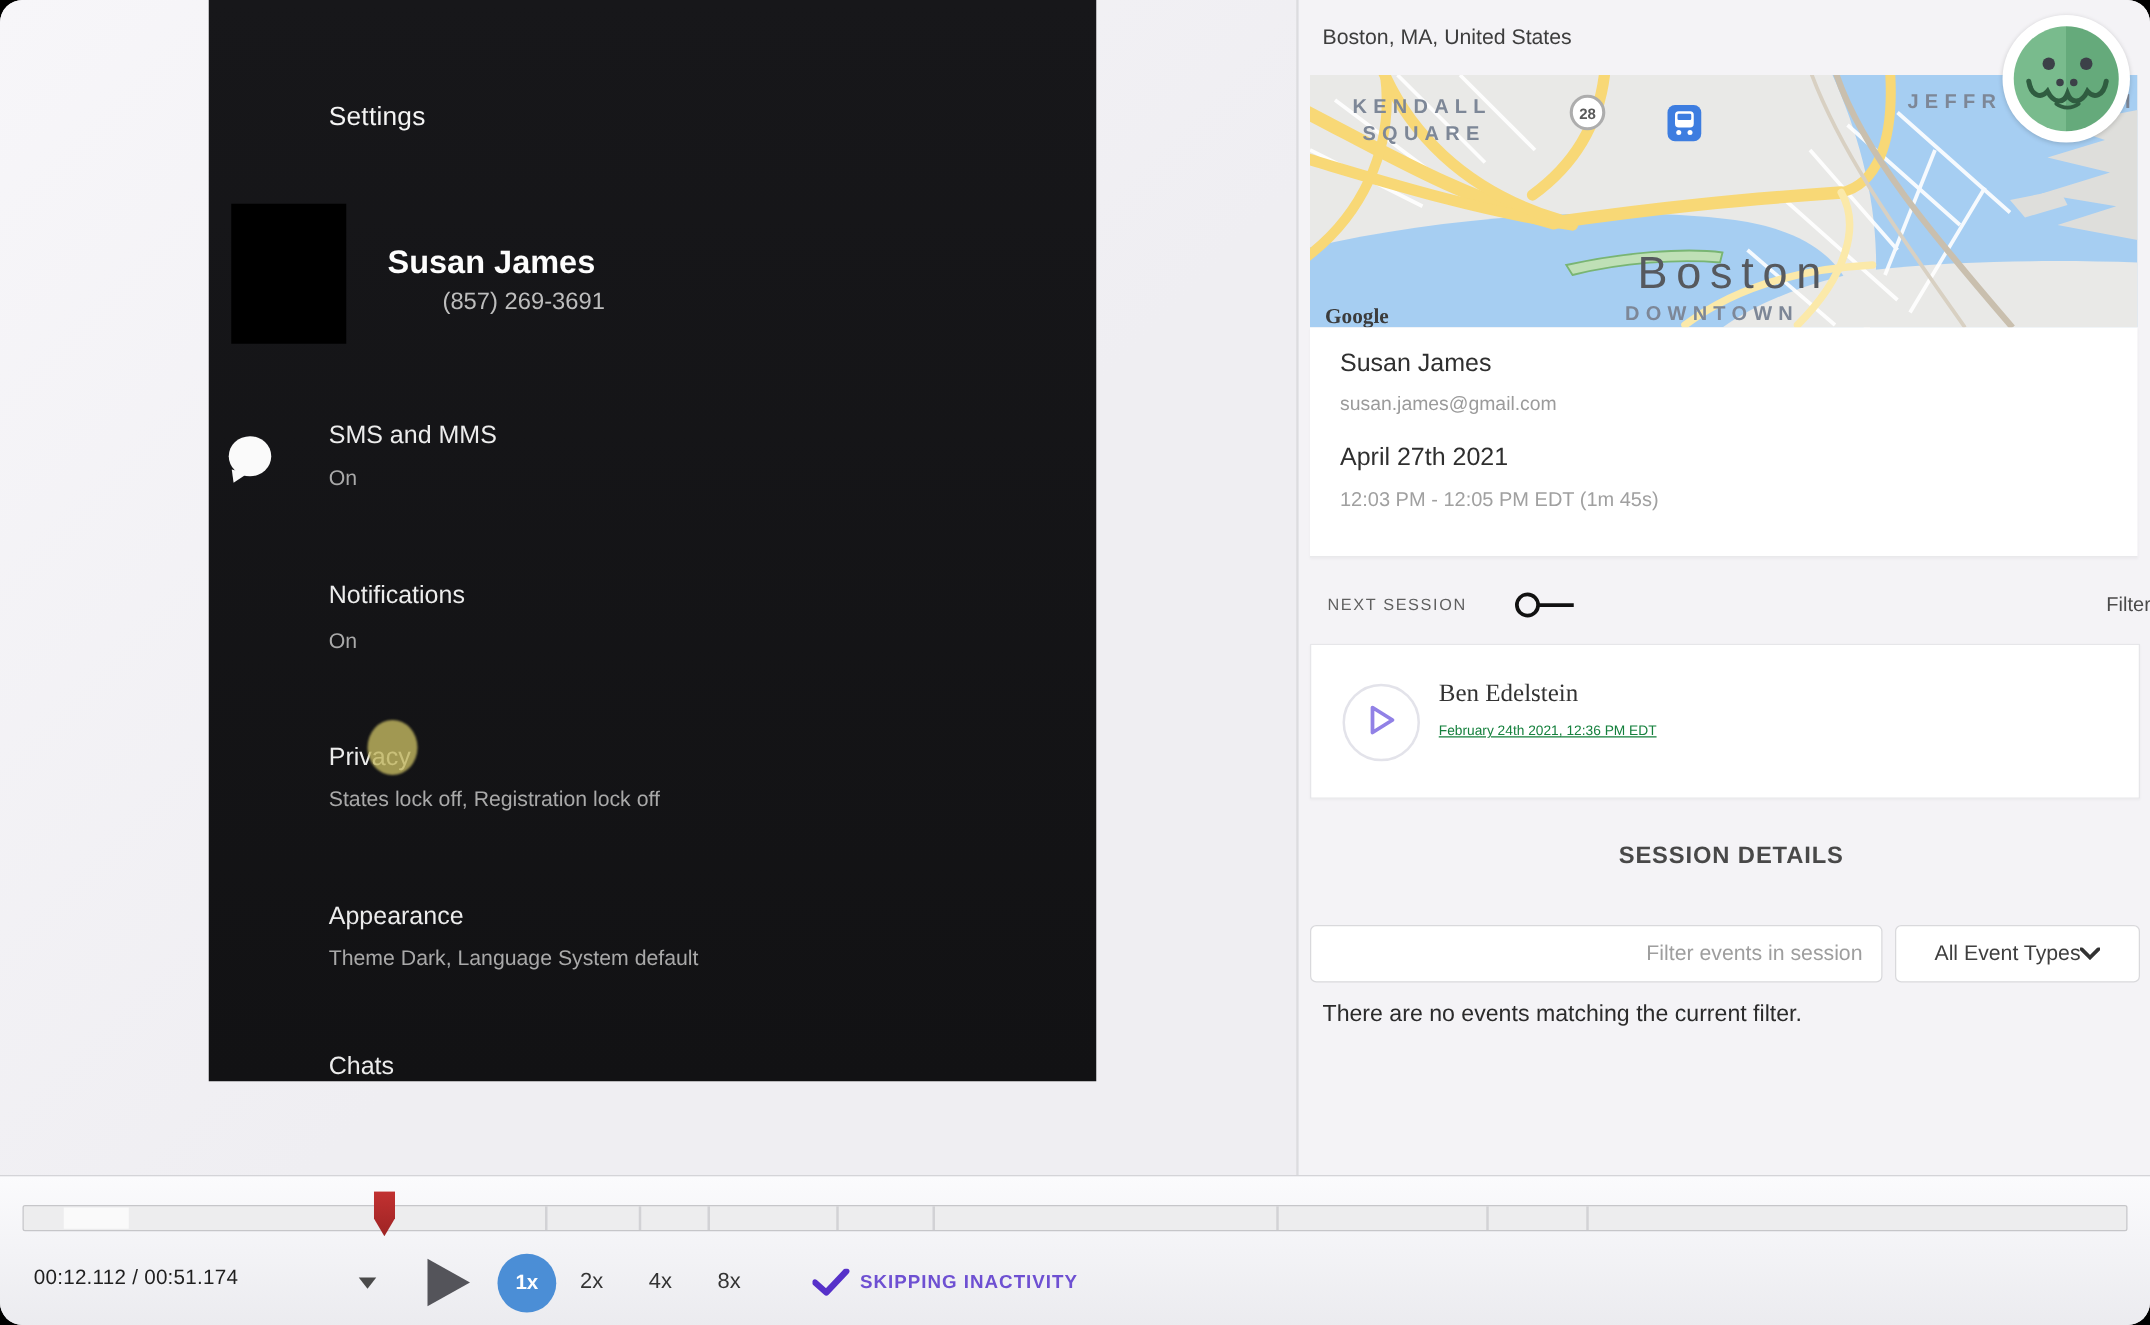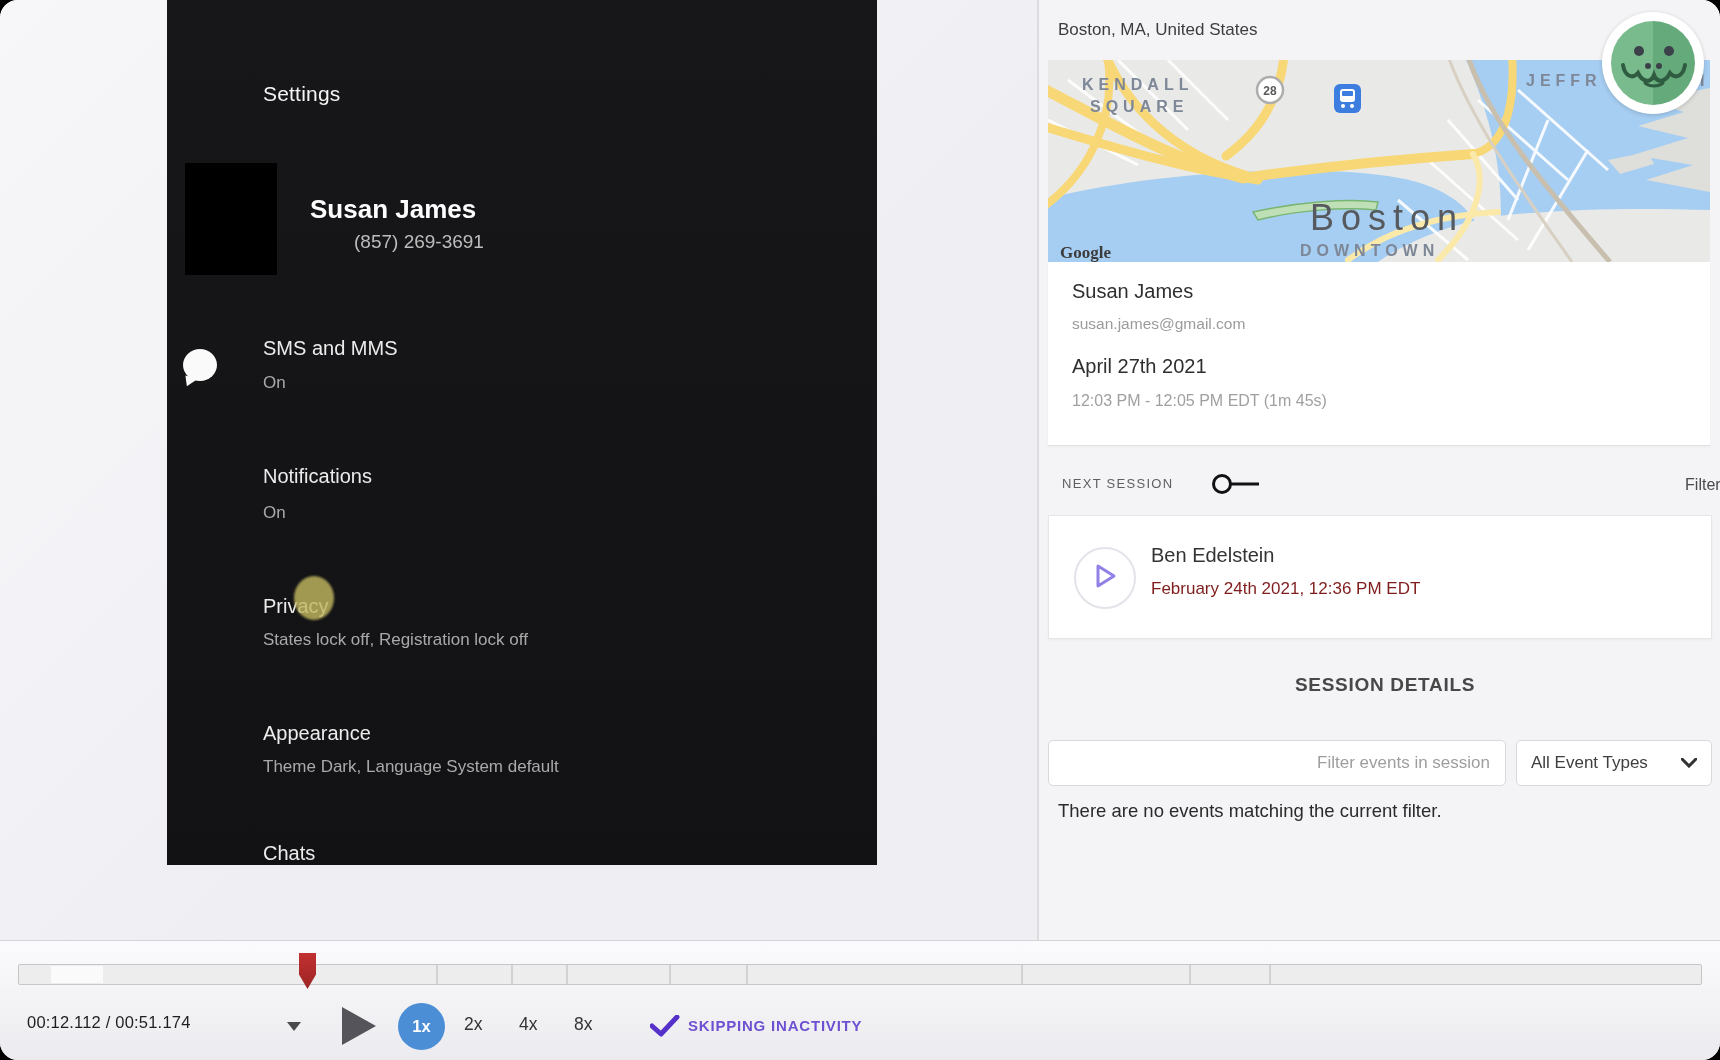--- a/index.html
+++ b/index.html
@@ -31,27 +31,27 @@
   .ic-name{left:24px;top:18px;font-size:20px;color:#2f2f2f;}
   .ic-email{left:24px;top:53px;font-size:15.5px;color:#9b9b9b;}
   .ic-date{left:24px;top:93px;font-size:20px;color:#2f2f2f;font-weight:500;}
   .ic-time{left:24px;top:130px;font-size:16px;color:#a0a0a0;}
   .ns-label{left:23px;top:476px;font-size:13px;color:#5f5f5f;letter-spacing:1.3px;font-weight:500;}
   .ns-toggle{left:172px;top:473px;width:56px;height:22px;}
   .filter-all{right:10px;top:476px;font-size:16px;color:#4a4a4a;}
   .filter-all b{color:#1e1e1e;}
   #bencard{left:9px;top:515px;width:662px;height:122px;background:#fff;border:1px solid #e6e6e9;box-shadow:0 1px 2px rgba(0,0,0,.04);cursor:pointer;}
   .play-circle{left:25px;top:31px;width:58px;height:58px;border-radius:50%;border:2px solid #e3e3ea;background:#fff;}
-  .bc-name{left:102px;top:28px;font-size:20px;color:#333;}
-  .bc-date{left:102px;top:63px;font-size:17px;color:#7f1d1d;}
+  .bc-name{left:102px;top:28px;font-size:20px;color:#333;font-family:Liberation Serif, serif;}
+  .bc-date{left:102px;top:63px;font-size:11px;color:#15803d;text-decoration:underline;}
   .tab-active{left:9px;top:660px;width:214px;height:50px;background:#e2e2e4;border-radius:5px;display:flex;align-items:center;justify-content:center;font-size:14.5px;font-weight:600;color:#3a3a3a;letter-spacing:.7px;cursor:pointer;}
   .tab-idle{left:246px;top:660px;width:200px;height:50px;display:flex;align-items:center;justify-content:center;font-size:19px;font-weight:600;color:#484848;letter-spacing:.7px;cursor:pointer;}
   .evt-input{left:9px;top:740px;width:458px;height:46px;background:#fff;border:1px solid #d9d9dc;border-radius:5px;font-size:17px;color:#444;padding:0 15px;box-sizing:border-box;font-family:"Liberation Sans",sans-serif;outline:none;text-align:right;}
   .evt-input::placeholder{color:#9e9e9e;}
-  .evt-select{left:477px;top:740px;width:196px;height:46px;background:#fff;border:1px solid #d9d9dc;border-radius:5px;display:flex;align-items:center;justify-content:space-between;padding:0 14px;box-sizing:border-box;font-size:17px;color:#3f3f3f;cursor:pointer;}
+  .evt-select{left:477px;top:740px;width:196px;height:46px;background:#fff;border:1px solid #d9d9dc;border-radius:5px;display:flex;align-items:center;justify-content:center;padding:0 14px;box-sizing:border-box;font-size:17px;color:#3f3f3f;cursor:pointer;}
   .no-events{left:19px;top:800px;font-size:18.5px;color:#2b2b2b;}
 
   
   #mascot{left:1602px;top:12px;width:102px;height:102px;border-radius:50%;background:#fff;box-shadow:0 1px 4px rgba(0,0,0,.18);}
   #mascot .face{position:absolute;left:9px;top:9px;width:84px;height:84px;border-radius:50%;background:linear-gradient(90deg,#79bb8d 0 50%,#65aa7b 50% 100%);overflow:hidden;}
 
   
   #bottombar{left:0;top:940px;width:1720px;height:120px;background:linear-gradient(180deg,#fbfbfd 0%,#ebebef 100%);border-top:1px solid #d4d4d8;}
   #track{left:18px;top:23px;width:1684px;height:21px;background:#ededee;border:1px solid #c6c6c9;border-radius:2px;box-sizing:border-box;}
   .seg-light{left:32px;top:1px;width:52px;height:17px;background:#fafafa;}

